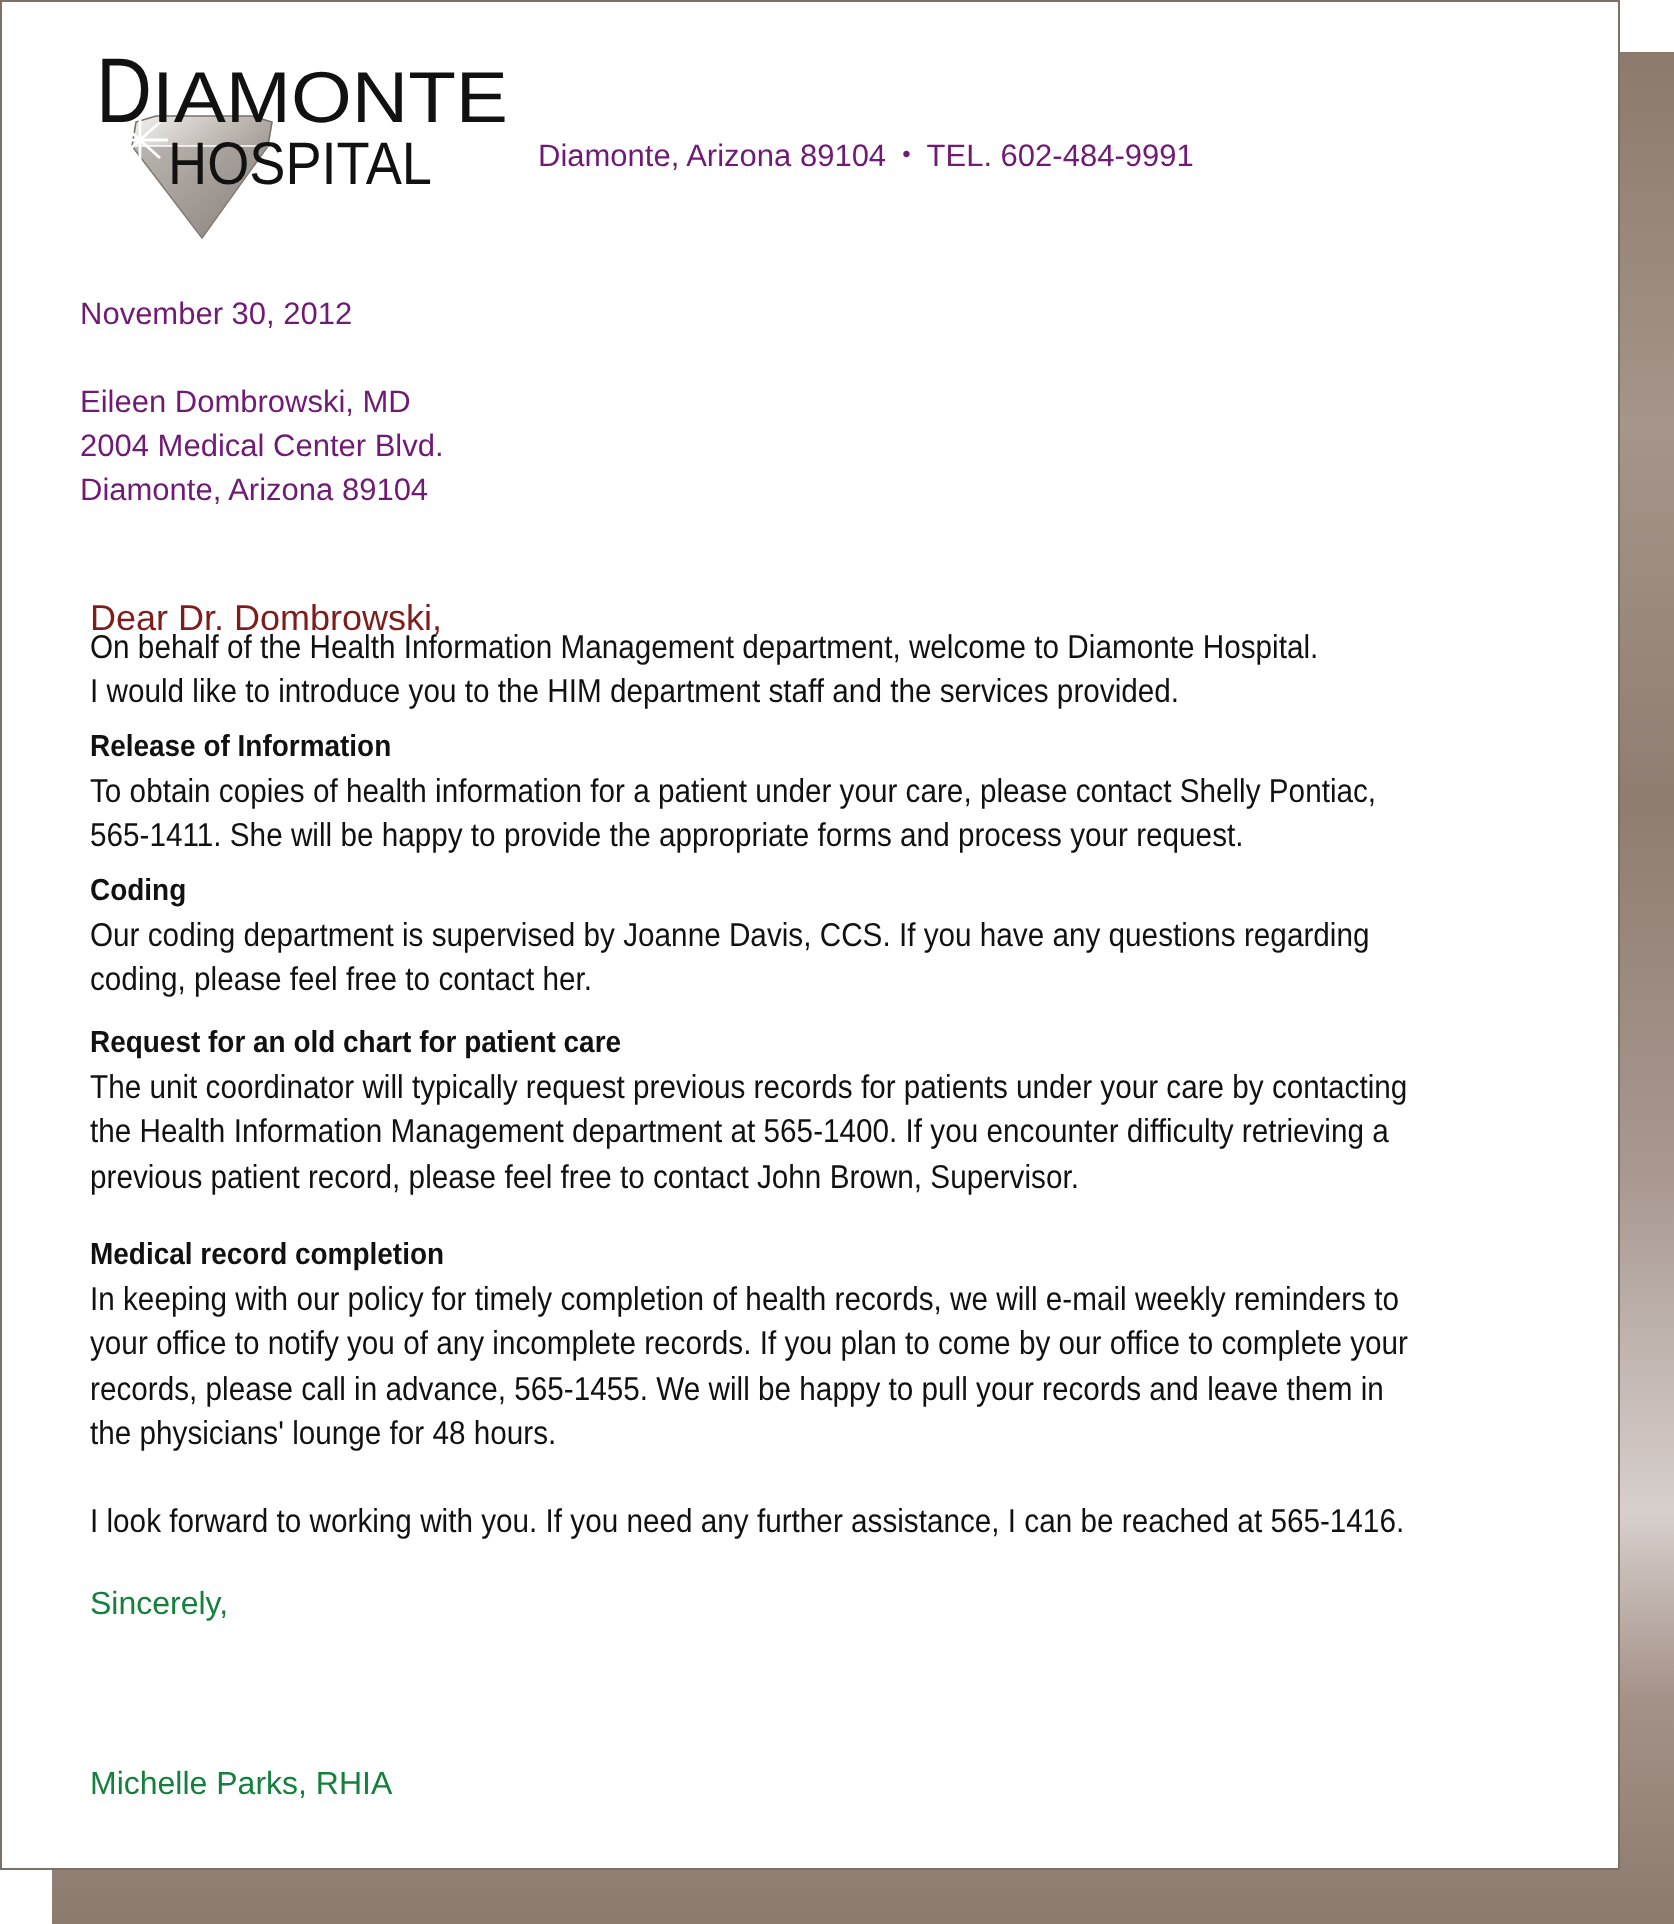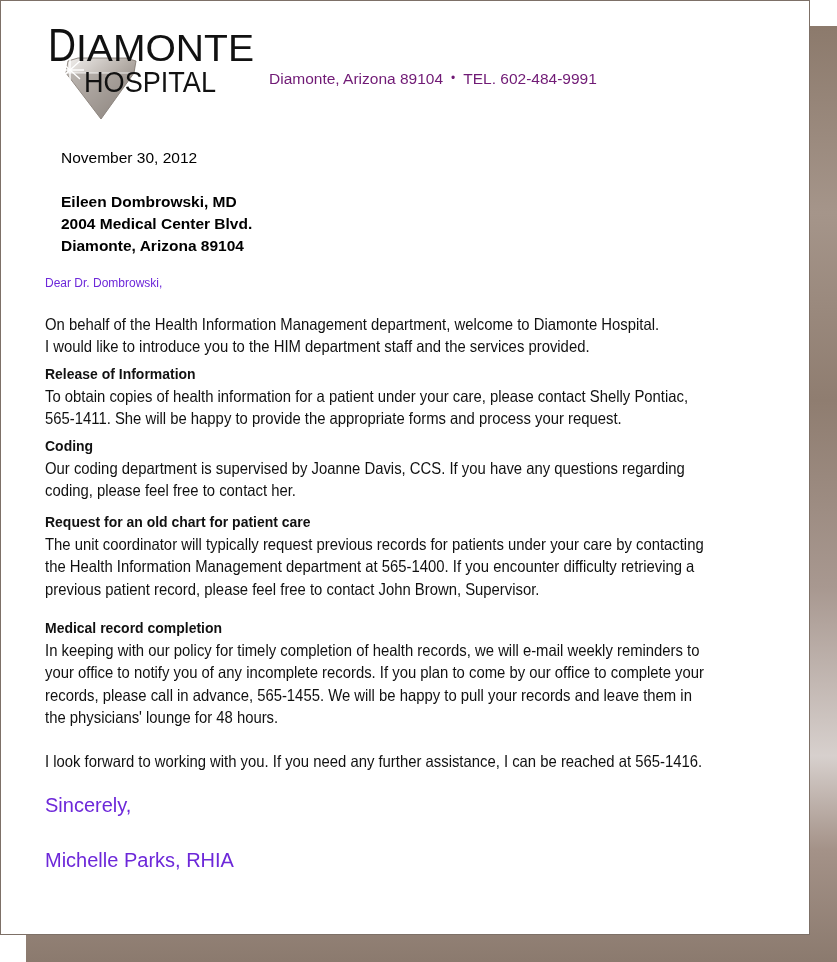--- a/index.html
+++ b/index.html
@@ -19,34 +19,34 @@
       border: 1px solid #7d7067;
       box-sizing: border-box;
     }
     .logo { position: absolute; left: 45px; top: 20px; width: 215px; height: 102px; }
     .logo svg { width: 215px; height: 102px; }
     .contact-line {
       position: absolute; left: 268px; top: 69px; font-size: 15.5px; color: #701a75;
       white-space: nowrap;
     }
     .contact-line .bullet { margin: 0 8px; font-size: 12px; vertical-align: 2px; }
-    .block { position: absolute; left: 60px; font-size: 15.5px; line-height: 22px; color: #000000; }
+    .block { position: absolute; left: 39px; font-size: 15.5px; line-height: 22px; color: #701a75; }
     .block div { white-space: nowrap; }
-    .salutation { position: absolute; left: 44px; top: 275px; font-size: 12px; color: #6d28d9; }
+    .salutation { position: absolute; left: 44px; top: 298px; font-size: 18px; color: #7f1d1d; }
     .body-text {
       position: absolute; left: 44px; font-family: "Liberation Sans", sans-serif;
       font-size: 16.5px; line-height: 22.3px; color: #111;
       transform: scaleX(0.9); transform-origin: left top;
       white-space: nowrap;
     }
     .heading {
       position: absolute; left: 44px; font-weight: bold; font-size: 15.2px; color: #111;
       transform: scaleX(0.92); transform-origin: left top; white-space: nowrap;
     }
-    .closing { position: absolute; left: 44px; font-size: 20px; color: #6d28d9; white-space: nowrap; text-align: right; }
+    .closing { position: absolute; left: 44px; font-size: 16px; color: #15803d; white-space: nowrap; text-align: right; }
   </style>
 </head>
 <body>
 
 <div class="shadow"></div>
 
 <div class="page">
 
   <div class="logo">
     <svg viewBox="0 0 215 102">
@@ -73,21 +73,21 @@
   </div>
 
   <div class="contact-line">
     <span>Diamonte, Arizona 89104</span><span class="bullet">•</span><span>TEL. 602-484-9991</span>
   </div>
 
   <div class="block" style="top:146px;">
     <div>November 30, 2012</div>
   </div>
 
-  <div class="block" style="top:190px;font-weight:bold;">
+  <div class="block" style="top:190px;">
     <div>Eileen Dombrowski, MD</div>
     <div>2004 Medical Center Blvd.</div>
     <div>Diamonte, Arizona 89104</div>
   </div>
 
   <div class="salutation">Dear Dr. Dombrowski,</div>
 
   <div class="body-text" style="top:312px;">
     <div>On behalf of the Health Information Management department, welcome to Diamonte Hospital.</div>
     <div>I would like to introduce you to the HIM department staff and the services provided.</div>
@@ -117,17 +117,17 @@
     <div>In keeping with our policy for timely completion of health records, we will e-mail weekly reminders to</div>
     <div>your office to notify you of any incomplete records. If you plan to come by our office to complete your</div>
     <div>records, please call in advance, 565-1455.  We will be happy to pull your records and leave them in</div>
     <div>the physicians' lounge for 48 hours.</div>
   </div>
 
   <div class="body-text" style="top:749px;">I look forward to working with you.  If you need any further assistance, I can be reached at 565-1416.</div>
 
   <div class="closing" style="top:793px;">Sincerely,</div>
 
-  <div class="closing" style="top:848px; line-height:23px;">
+  <div class="closing" style="top:880px; line-height:23px;">
     <div>Michelle Parks, RHIA</div>
   </div>
 
 </div>
 
 </body></html>

